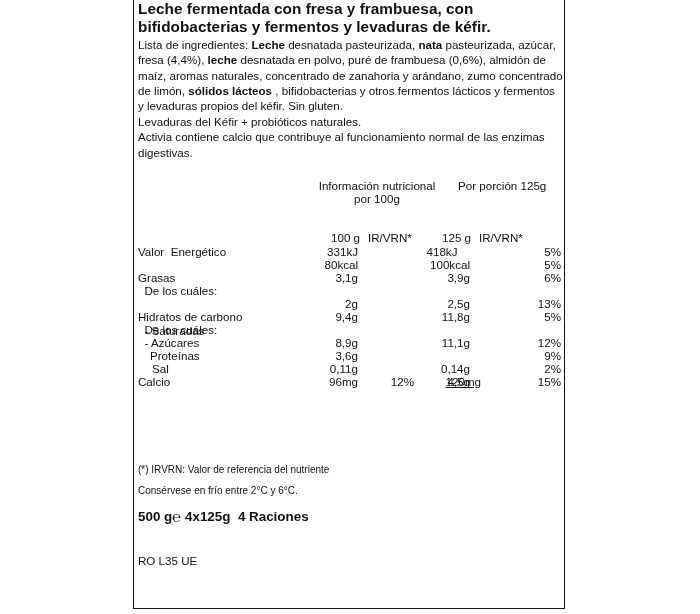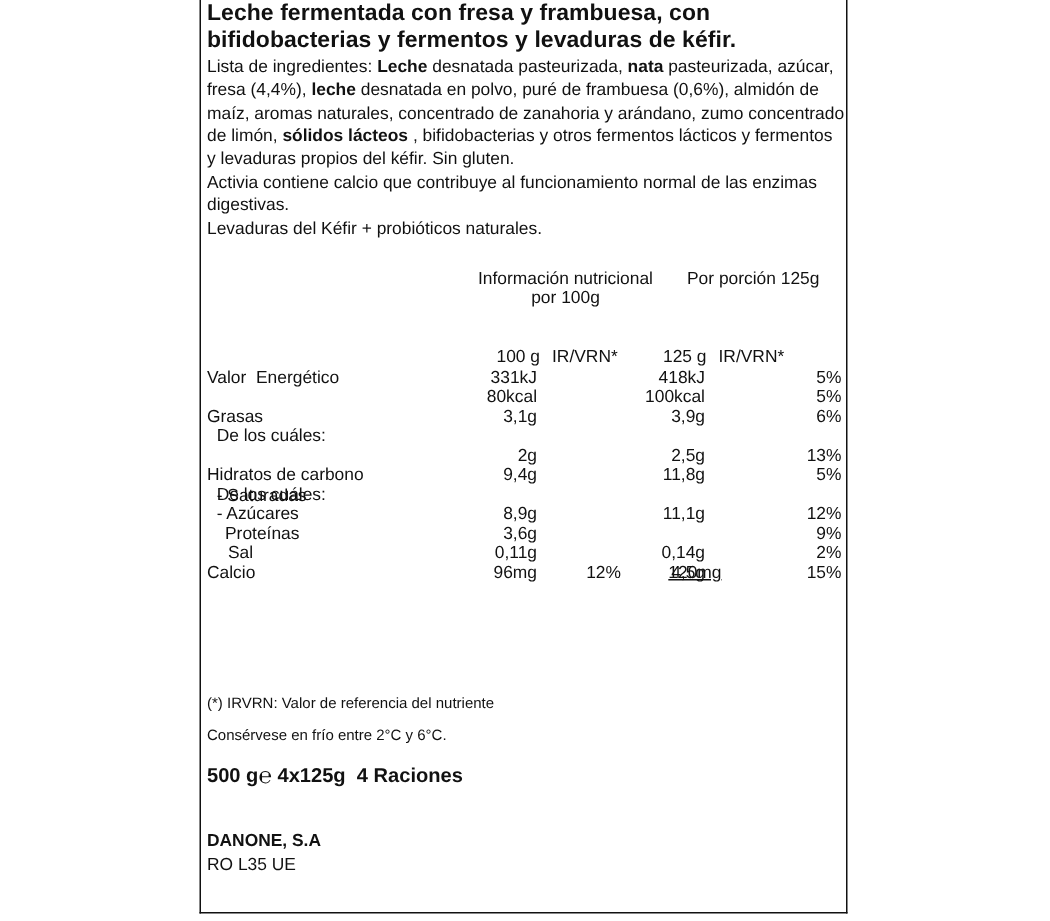--- a/index.html
+++ b/index.html
@@ -23,40 +23,40 @@
   </style>
 </head>
 <body>
 
 <div class="label-box">
   <div class="title">Leche fermentada con fresa y frambuesa, con bifidobacterias y fermentos y levaduras de kéfir.</div>
 
   <div class="ingredients" id="ingredients"><span>Lista de ingredientes: </span><b>Leche</b><span> desnatada pasteurizada, </span><b>nata</b><span> pasteurizada, azúcar, fresa (4,4%), </span><b>leche</b><span> desnatada en polvo, puré de frambuesa (0,6%), almidón de maíz, aromas naturales, concentrado de zanahoria y arándano, zumo concentrado de limón, </span><b>sólidos lácteos</b><span> , bifidobacterias y otros fermentos lácticos y fermentos y levaduras propios del kéfir. Sin gluten.</span></div>
 
   <div class="claims">
+    <div>Levaduras del Kéfir + probióticos naturales.</div>
     <div>Activia contiene calcio que contribuye al funcionamiento normal de las enzimas digestivas.</div>
-    <div>Levaduras del Kéfir + probióticos naturales.</div>
   </div>
 
   <div>
     <div class="t c" style="left:168px; top:181px; width:150px;">Información nutricional</div>
     <div class="t c" style="left:168px; top:194px; width:150px;">por 100g</div>
     <div class="t" style="left:324px; top:181px;">Por porción 125g</div>
 
     <div class="t" style="left:197px; top:233px;">100 g</div>
     <div class="t" style="left:234px; top:233px;">IR/VRN*</div>
     <div class="t" style="left:308px; top:233px;">125 g</div>
     <div class="t" style="left:345px; top:233px;">IR/VRN*</div>
 
     <div id="nutri-rows">
         <div>
           <div class="t" style="left:4px; top:247px; white-space:pre;">Valor  Energético</div>
           <div class="t r" style="left:170px; top:247px; width:54px;">331kJ</div>
           <div class="t r" style="left:240px; top:247px; width:40px;"></div>
-          <div class="t r" style="left:280px; top:247px; width:56px;">418kJ</div>
+          <div class="t r" style="left:280px; top:247px; width:56px;text-align:center;">418kJ</div>
           <div class="t r" style="left:380px; top:247px; width:47px;">5%</div>
         </div>
         <div>
           <div class="t" style="left:4px; top:260px; white-space:pre;"></div>
           <div class="t r" style="left:170px; top:260px; width:54px;">80kcal</div>
           <div class="t r" style="left:240px; top:260px; width:40px;"></div>
           <div class="t r" style="left:280px; top:260px; width:56px;">100kcal</div>
           <div class="t r" style="left:380px; top:260px; width:47px;">5%</div>
         </div>
         <div>
@@ -128,16 +128,15 @@
   <div class="footnote" style="top:465px;">(*) IRVRN: Valor de referencia del nutriente</div>
   <div class="footnote" style="top:486px;">Consérvese en frío entre 2°C y 6°C.</div>
 
   <div class="net">
     <span>500 g</span><span class="emark">℮</span>
     <span>4x125g</span>&nbsp;
     <span>4 Raciones</span>
   </div>
 
   <div class="company">
-    <div class="name">DANONE, S.A</div>
     <div>RO L35 UE</div>
   </div>
 </div>
 
 </body></html>

